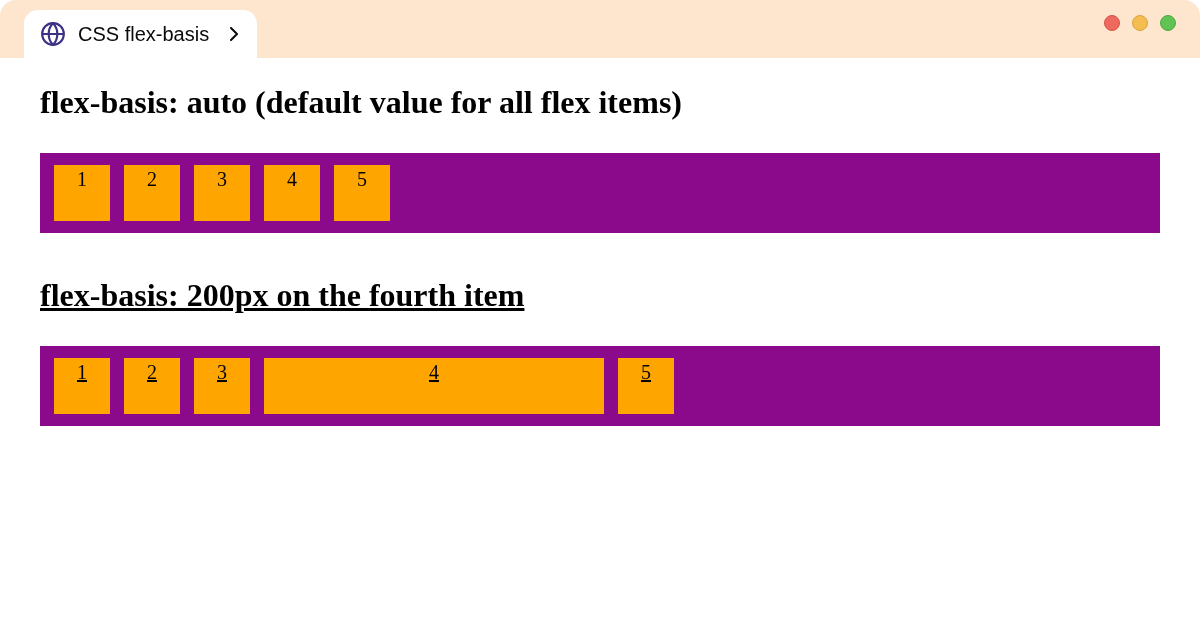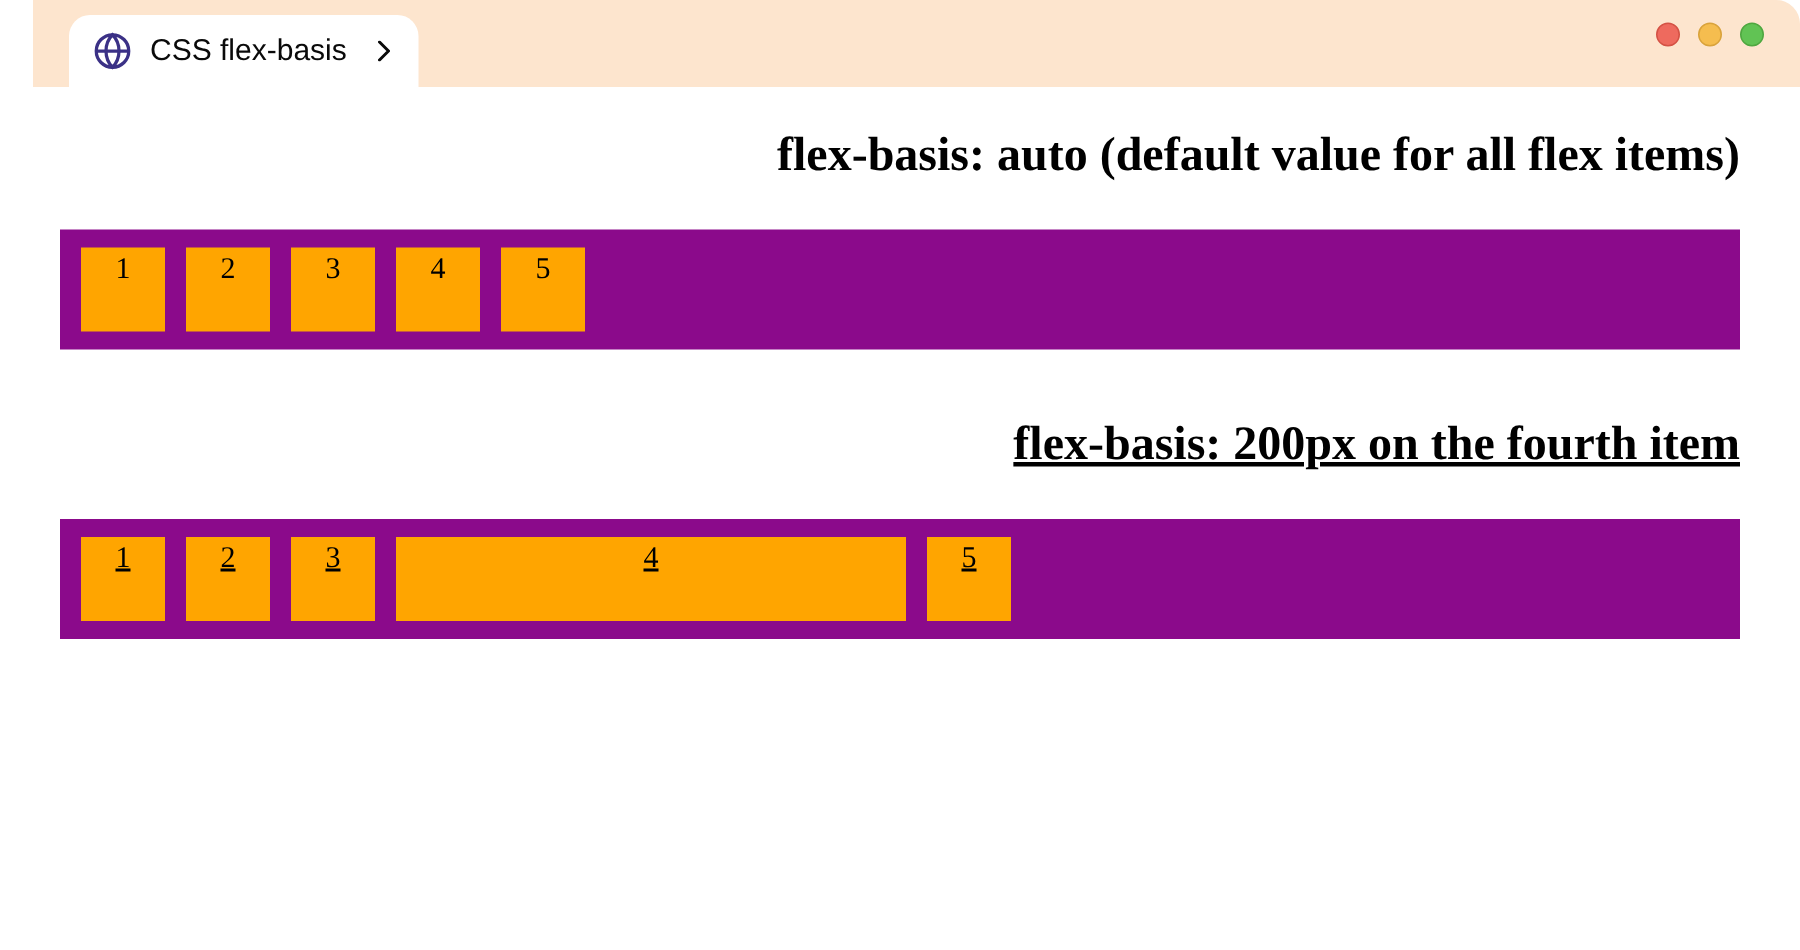--- a/index.html
+++ b/index.html
@@ -17,21 +17,20 @@
       overflow: hidden;
     }
     .browser-bar {
       background: #fde5ce;
       height: 58px;
       display: flex;
       align-items: flex-end;
       justify-content: space-between;
       padding: 0 24px 0 24px;
       position: relative;
-      margin-left: 22px;
     }
     .tab {
       background: #fff;
       border-radius: 14px 14px 0 0;
       display: flex;
       align-items: center;
       gap: 12px;
       padding: 10px 18px 10px 16px;
       height: 48px;
       margin-left: 0;
@@ -77,21 +76,20 @@
     .dot.green { background: #61c354; border: 1px solid #4fa740; }
     .content {
       padding: 26px 40px;
     }
     h2 {
       font-family: Georgia, "Times New Roman", serif;
       font-weight: bold;
       font-size: 32px;
       color: #000;
       margin-bottom: 32px;
-      text-align: right;
     }
     .demo-section + .demo-section {
       margin-top: 44px;
       text-decoration: underline;
     }
     .flex-container {
       background: #8b0a8b;
       display: flex;
       gap: 14px;
       padding: 12px 14px;

